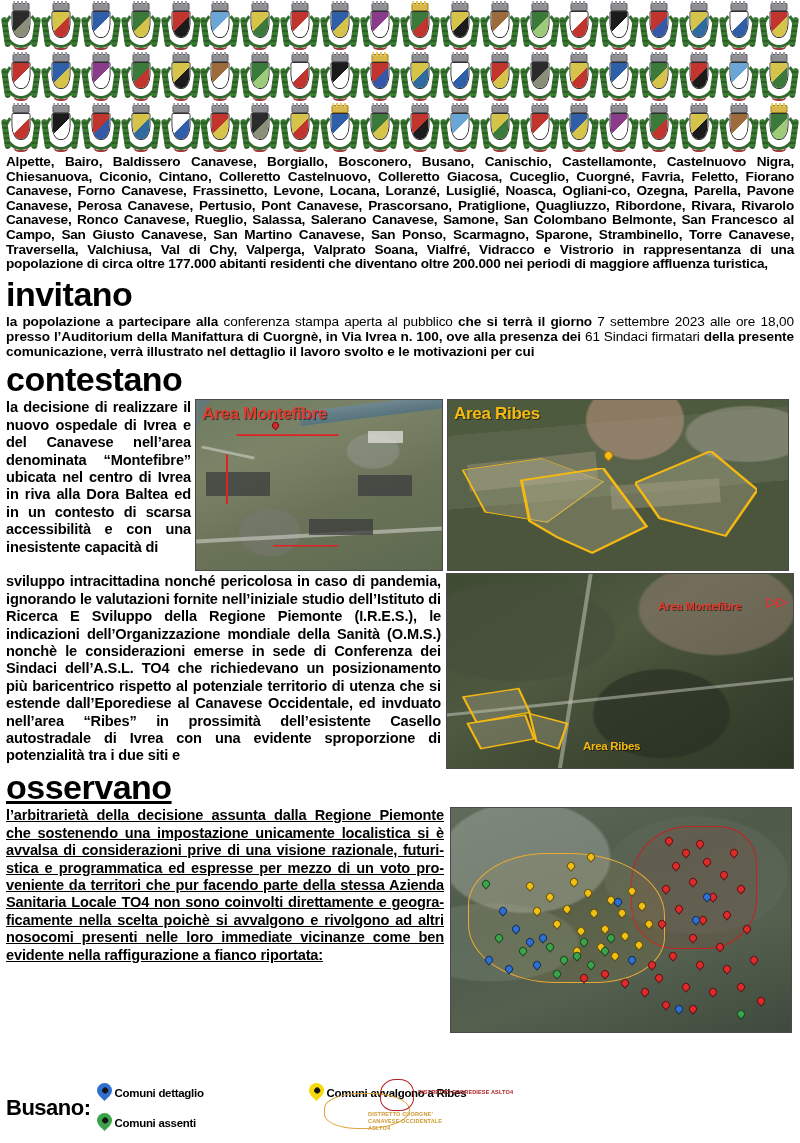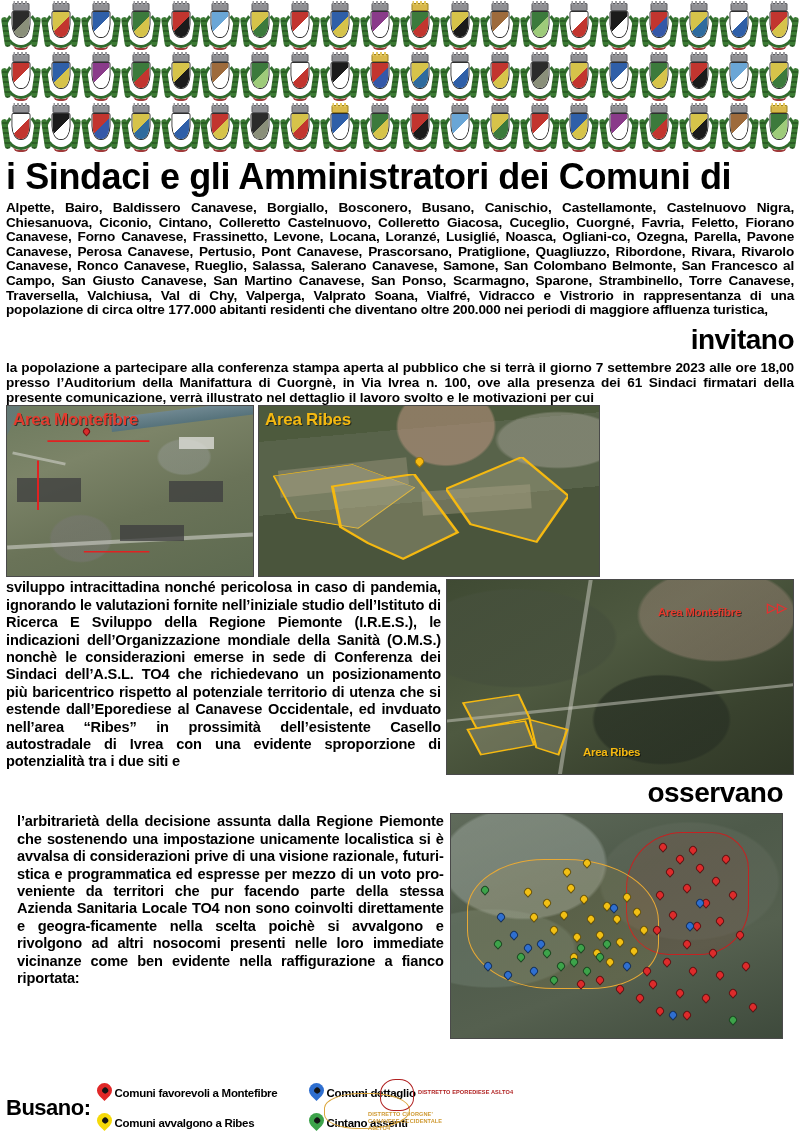--- a/index.html
+++ b/index.html
@@ -77,29 +77,29 @@
     font-size: 36px; line-height: 40px; font-weight: 900;
     letter-spacing: -0.4px; margin: 2px 0 4px 0; text-align: left;
     transform: scaleX(1.0);
   }
   .comuni-list {
     font-size: 13.6px; line-height: 14.6px; font-weight: 700;
     text-align: justify; text-justify: inter-word;
     letter-spacing: -0.2px; margin: 0;
   }
   h2.verb {
-    text-align:right; font-weight:900; margin: 4px 0 2px 0;
-    font-size: 28px; line-height: 36px; letter-spacing:-0.5px;
+    text-align:left; font-weight:900; margin: 4px 0 2px 0;
+    font-size: 34px; line-height: 36px; letter-spacing:-0.5px;
   }
   h2.verb.mid { margin-top: 2px; }
   .para {
     font-size: 13.6px; line-height: 15.2px; font-weight: 700;
     text-align: justify; letter-spacing:-0.1px; margin:0;
   }
-  .para b { font-weight: 700; }
+  .para b { font-weight: 400; }
 
   
   #contestano-block { position:relative; padding: 0 6px; }
   .col-text {
     font-size: 14.6px; line-height: 17.4px; font-weight: 800;
     letter-spacing: -0.15px; text-align: justify;
   }
   .col-text.narrow { width: 185px; }
 
   .row1 { display:flex; align-items:flex-start; gap:0; }
@@ -175,21 +175,21 @@
     background-color:#3f4a33;
   }
   .sat.overview .hwy{
     position:absolute; background:rgba(205,205,195,.5);
   }
   .sat.overview .rsquig{
     position:absolute; color:#e62f2f; font-weight:900; font-size:13px;
   }
 
   
-  #osservano-block{ position:relative; padding: 0 17px; }
+  #osservano-block{ position:relative; padding: 0 6px; text-decoration: underline; }
   .osse-row{ display:flex; gap:6px; align-items:flex-start; }
   .osse-text{ width:438px; }
 
   
   .sat.pinmap{
     background-image:
       radial-gradient(ellipse at 22% 22%, rgba(150,160,150,.55) 0 22%, transparent 23%),
       radial-gradient(ellipse at 12% 60%, rgba(110,125,110,.5) 0 20%, transparent 21%),
       radial-gradient(ellipse at 72% 30%, rgba(95,105,90,.55) 0 26%, transparent 27%),
       linear-gradient(160deg,#606b5b 0%, #4e5a4a 35%, #55604f 65%, #3e4a3c 100%);
@@ -746,33 +746,34 @@
         <div class="wreath"></div>
         <div class="shield">
           <i style="background:linear-gradient(135deg,#3c7a3c 0 50%,#9ecb7a 50% 100%);"></i>
         </div>
         <div class="ribbon"></div>
       </div>
     </div>
 </div>
 
 <div class="wrap">
-  <h1 class="headline">i Sindaci e gli Amministratori dei Comuni di</h1>
 
   <p class="comuni-list">Alpette, Bairo, Baldissero Canavese, Borgiallo, Bosconero, Busano, Canischio, Castellamonte, Castelnuovo Nigra, Chiesanuova, Ciconio, Cintano, Colleretto Castelnuovo, Colleretto Giacosa, Cuceglio, Cuorgné, Favria, Feletto, Fiorano Canavese, Forno Canavese, Frassinetto, Levone, Locana, Loranzé, Lusiglié, Noasca, Ogliani-co, Ozegna, Parella, Pavone Canavese, Perosa Canavese, Pertusio, Pont Canavese, Prascorsano, Pratiglione, Quagliuzzo, Ribordone, Rivara, Rivarolo Canavese, Ronco Canavese, Rueglio, Salassa, Salerano Canavese, Samone, San Colombano Belmonte, San Francesco al Campo, San Giusto Canavese, San Martino Canavese, San Ponso, Scarmagno, Sparone, Strambinello, Torre Canavese, Traversella, Valchiusa, Val di Chy, Valperga, Valprato Soana, Vialfré, Vidracco e Vistrorio in rappresentanza di una popolazione di circa oltre 177.000 abitanti residenti che diventano oltre 200.000 nei periodi di maggiore affluenza turistica,</p>
 
   <h2 class="verb">invitano</h2>
   <p class="para">
     <span>la popolazione a partecipare alla </span><b>conferenza stampa aperta al pubblico</b><span> che si terrà il giorno </span><b>7 settembre 2023 alle ore 18,00</b><span> presso l’Auditorium della Manifattura di Cuorgnè, in Via Ivrea n. 100, ove alla presenza dei </span><b>61 Sindaci firmatari</b><span> della presente comunicazione, verrà illustrato nel dettaglio il lavoro svolto e le motivazioni per cui</span>
   </p>
 
+  <h2 class="verb mid">contestano</h2>
 </div>
 
 <div id="contestano-block">
   <div class="row1">
+    <div class="col-text narrow" style="margin-right:4px;">la decisione di realizzare il nuovo ospedale di Ivrea e del Canavese nell’area denominata “Montefibre” ubicata nel centro di Ivrea in riva alla Dora Baltea ed in un contesto di scarsa accessibilità e con una inesistente capacità di</div>
 
     <div class="imgs-right">
 
       <div class="sat montefibre" style="width:248px;height:172px;">
         <div class="river"></div>
         <div class="road" style="left:0;top:78%;width:100%;height:4px;transform:rotate(-3deg);"></div>
         <div class="road" style="left:2%;top:30%;width:22%;height:3px;transform:rotate(12deg);"></div>
         <div class="blk" style="left:4%;top:42%;width:26%;height:14%;"></div>
         <div class="blk" style="left:66%;top:44%;width:22%;height:12%;"></div>
         <div class="blk" style="left:46%;top:70%;width:26%;height:9%;"></div>
@@ -921,42 +922,36 @@
       <div class="mapin green" style="left:84%;top:90%;"></div>
       <div class="mapin green" style="left:46%;top:56%;"></div>
     </div>
   </div>
 </div>
 
 <div id="legend">
   <div class="legend-title">Busano:</div>
   <div class="legend-grid">
     <div class="legend-item">
-      <span class="legend-pin red">
-          <i></i>
-        </span>
-      <span class="legend-label">Comuni favorevoli a Montefibre</span>
-    </div>
-    <div class="legend-item">
       <span class="legend-pin blue">
           <i></i>
         </span>
       <span class="legend-label">Comuni dettaglio</span>
     </div>
     <div class="legend-item">
       <span class="legend-pin yellow">
           <i></i>
         </span>
       <span class="legend-label">Comuni avvalgono a Ribes</span>
     </div>
     <div class="legend-item">
       <span class="legend-pin green">
           <i></i>
         </span>
-      <span class="legend-label">Cintano assenti</span>
+      <span class="legend-label">Comuni assenti</span>
     </div>
   </div>
 </div>
 
 <div id="legend-districts">
   <div class="ld-yellow"></div>
   <div class="ld-red"></div>
   <div class="ld-lbl red">DISTRETTO EPOREDIESE ASLTO4</div>
   <div class="ld-lbl yellow">DISTRETTO CUORGNE' CANAVESE OCCIDENTALE ASLTO4</div>
 </div>

